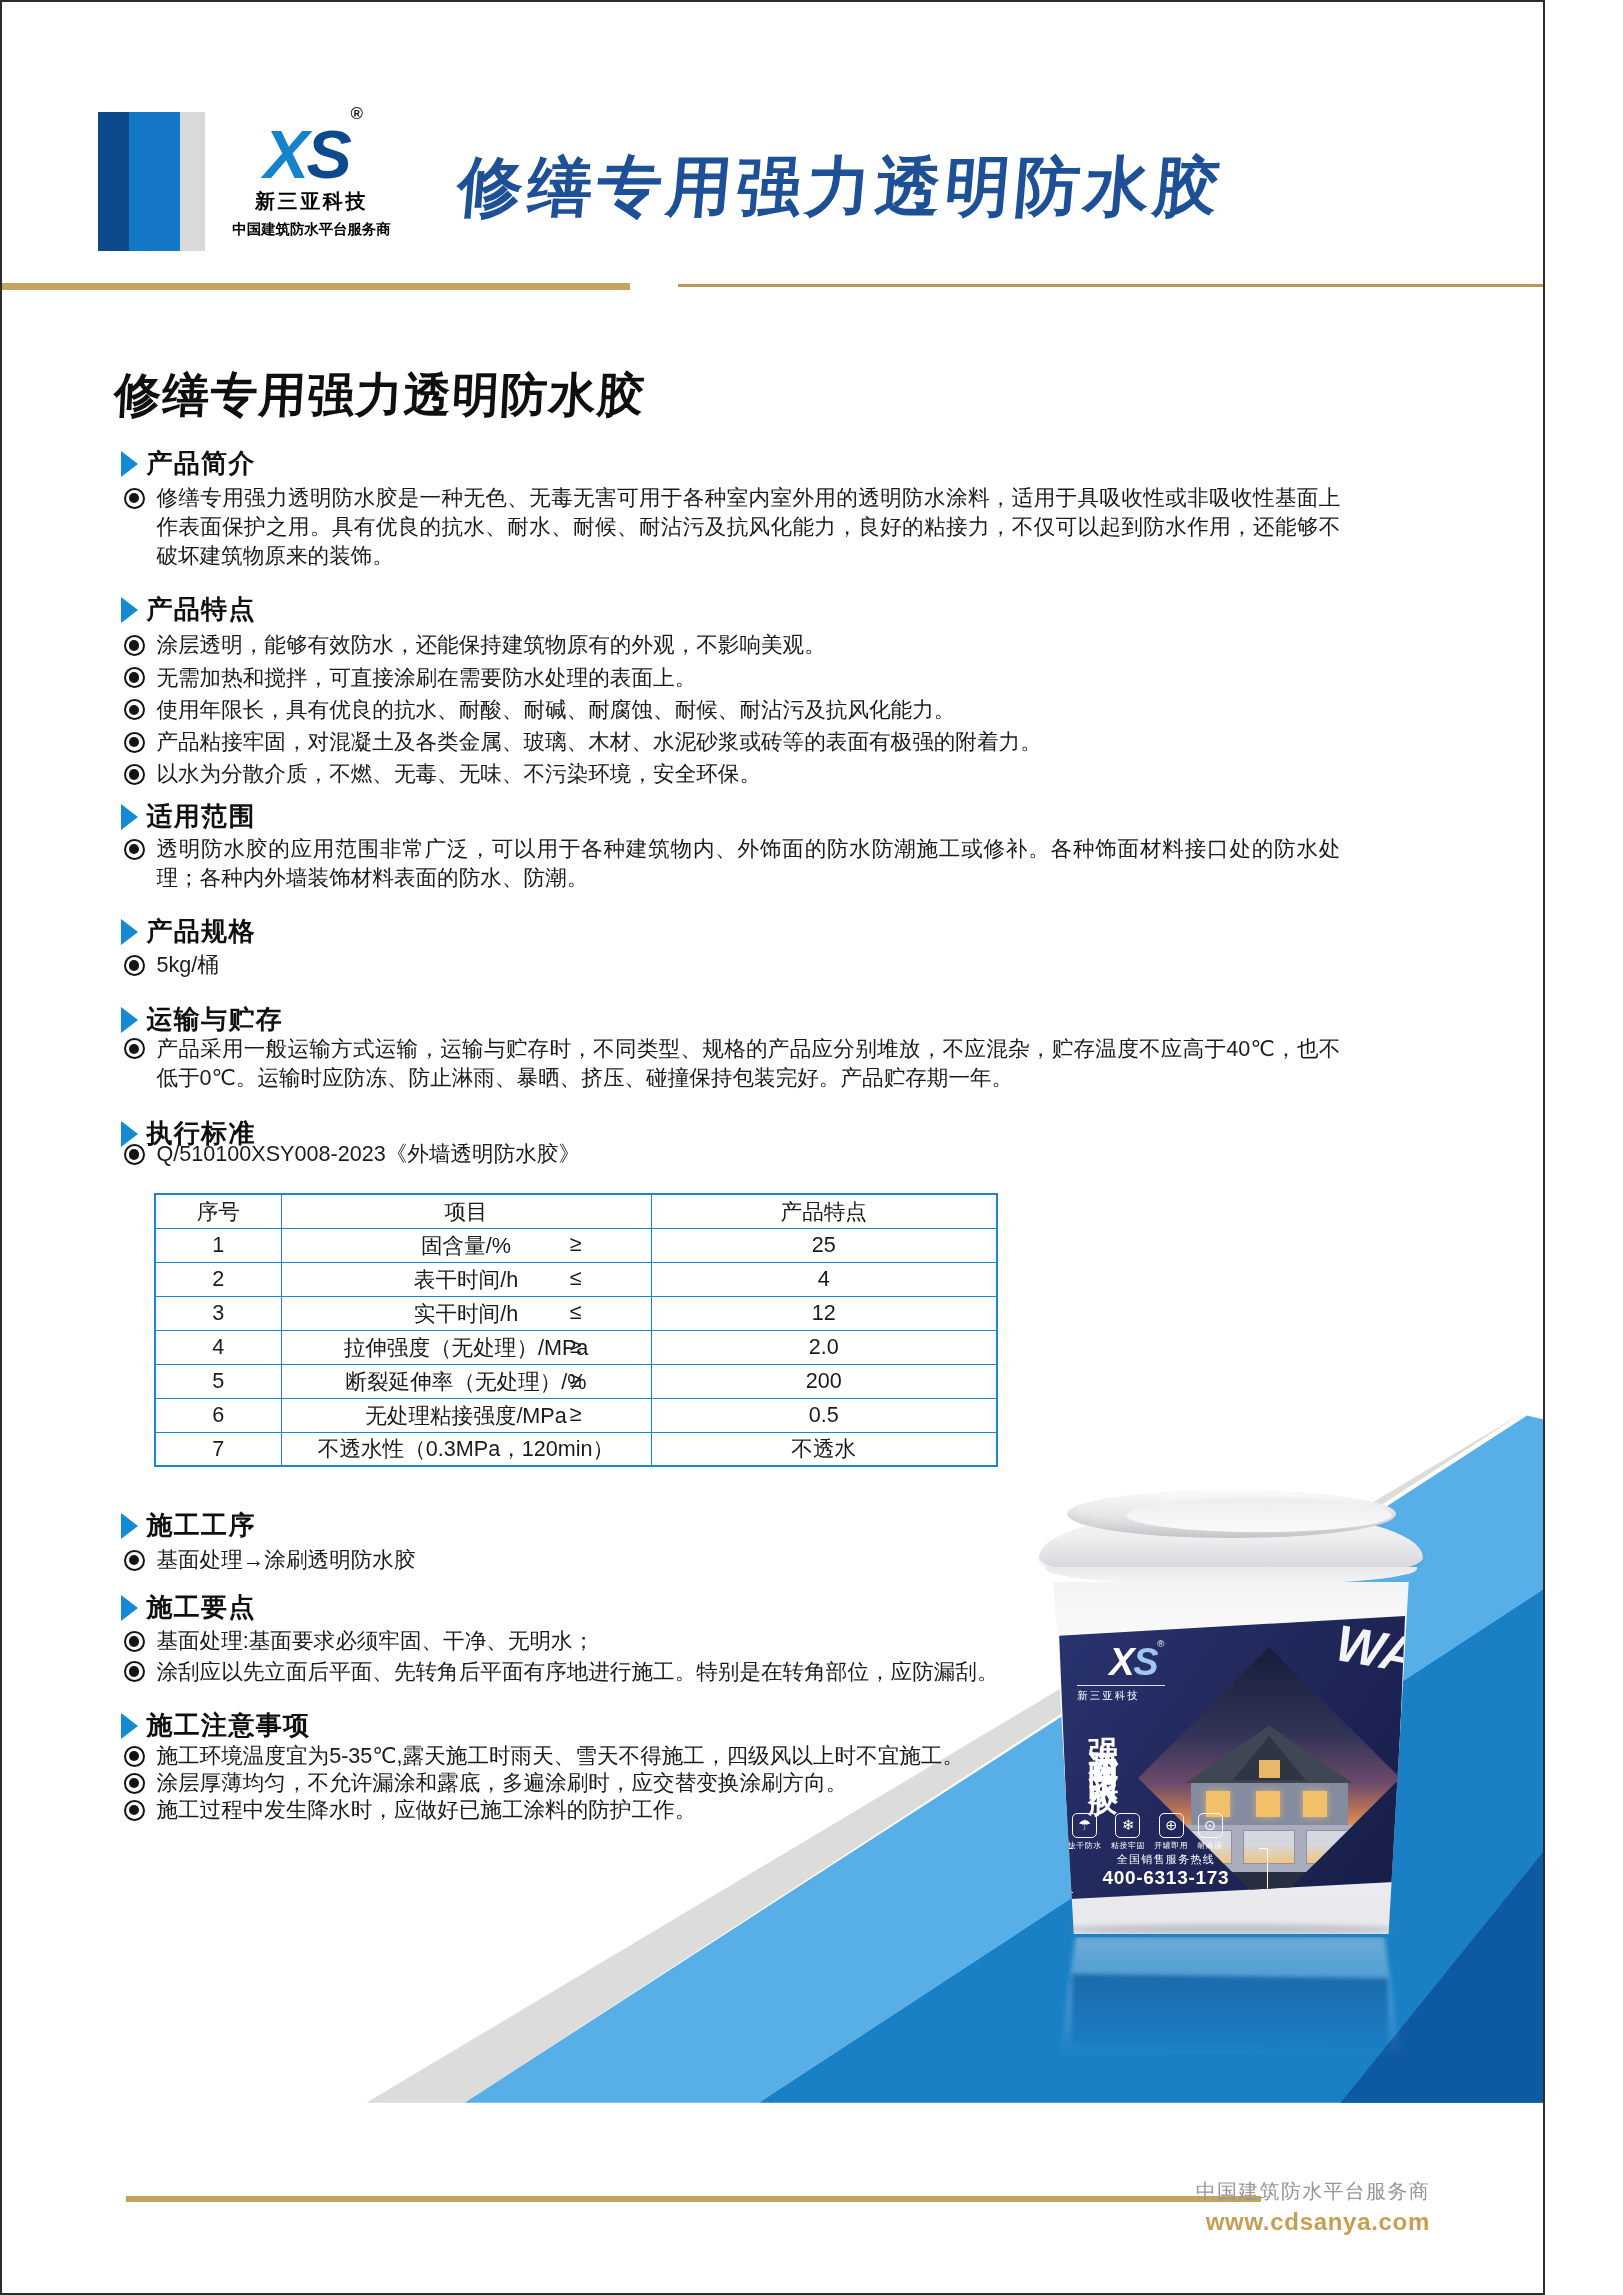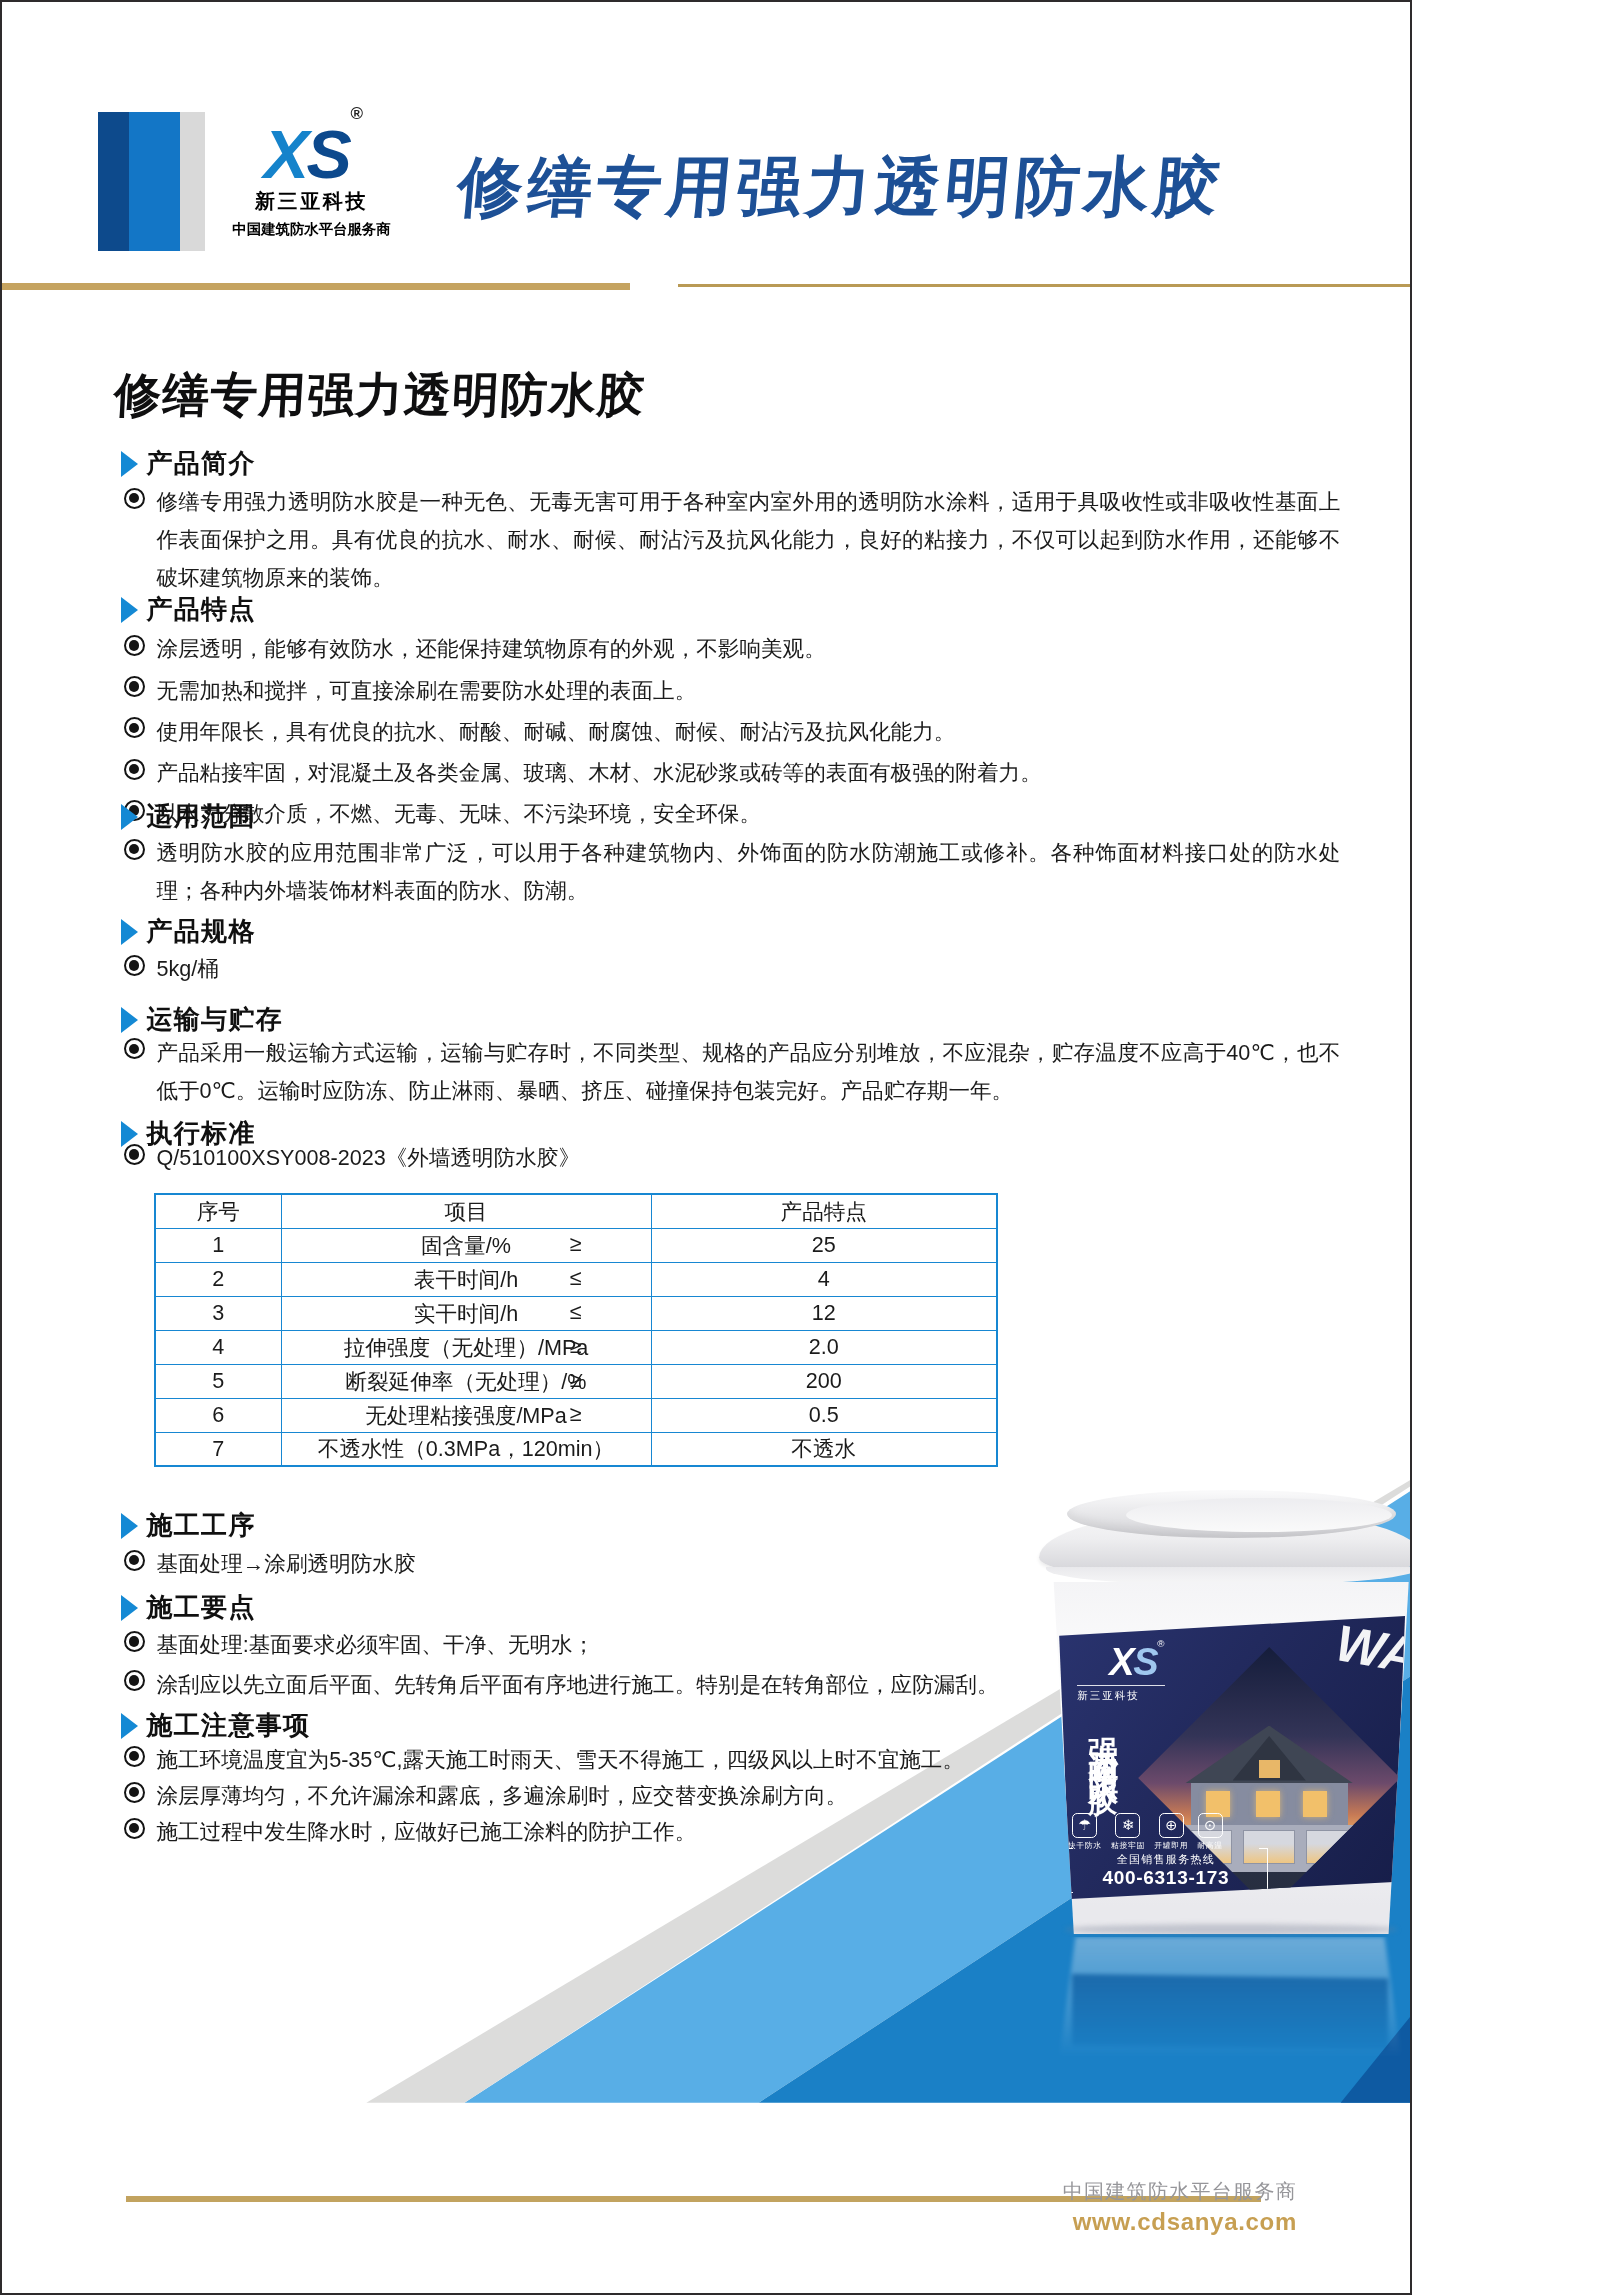--- a/index.html
+++ b/index.html
@@ -1,18 +1,18 @@
 <!DOCTYPE html>
 <html style="font-size:10.5px"><head>
 <meta charset="utf-8">
 <style>
   * { margin:0; padding:0; box-sizing:border-box; }
   html,body { background:#ffffff; }
   body { font-family:"Liberation Sans","DejaVu Sans",sans-serif; }
-  #page { position:relative; width:1412px; height:2295px; background:#fff; overflow:hidden; }
+  #page { position:relative; width:1545px; height:2295px; background:#fff; overflow:hidden; }
   .page-border { position:absolute; inset:0; border:2px solid #2e2b2c; z-index:40; pointer-events:none; }
 
   
   .hbar { position:absolute; top:112px; height:139px; }
   .hbar1 { left:98px; width:31px; background:#0d4a8c; }
   .hbar2 { left:129px; width:51px; background:#1376c6; }
   .hbar3 { left:180px; width:25px; background:#d9d9d9; }
   .logo-block { position:absolute; left:230px; top:122px; width:163px; text-align:center; }
   .logo-xs { font-size:68px; font-weight:900; font-style:italic; line-height:65px; letter-spacing:-2.6px; }
   .logo-xs .x { color:#1583cb; }
@@ -24,21 +24,21 @@
   .gold-thin  { position:absolute; left:678px; top:284px; width:946px; height:2.6px; background:#b99a55; }
 
   
   .main-heading { position:absolute; left:114px; top:364px; font-size:47px; font-weight:900; color:#0f0f10; letter-spacing:1.3px; transform:skewX(-3deg); white-space:nowrap; z-index:2; }
 
   
   .section { position:absolute; left:121px; width:1390px; z-index:2; }
   .sec-head { display:flex; align-items:center; }
   .arrow-icon { width:0; height:0; border-left:17px solid #1489d4; border-top:13.7px solid transparent; border-bottom:13.7px solid transparent; flex:0 0 auto; }
   .sec-title { font-size:26px; font-weight:800; color:#101010; margin-left:8.5px; letter-spacing:1.3px; }
-  .item { display:flex; align-items:flex-start; font-size:21.6px; color:#1b1b1b; line-height:38px; }
+  .item { display:flex; align-items:flex-start; font-size:21.6px; color:#1b1b1b; line-height:29px; }
   .bullet-icon { flex:0 0 auto; width:21px; height:21px; border:2.6px solid #141414; border-radius:50%; position:relative; margin:4.6px 11.8px 0 2.6px; }
   .bullet-icon::after { content:""; position:absolute; inset:3.3px; background:#141414; border-radius:50%; }
   .item-text { width:1184px; }
   .just { text-align:justify; }
   #sec-intro { top:446px; } #sec-intro .item { margin-top:2px; }
   #sec-features { top:592px; }
   #sec-features .item { margin-top:3.3px; } #sec-features .item:first-of-type { margin-top:-2.6px; }
   #sec-scope { top:799px; } #sec-scope .item { margin-top:0px; }
   #sec-spec { top:914px; } #sec-spec .item { margin-top:1.3px; }
   #sec-transport { top:1002px; } #sec-transport .item { margin-top:-3.3px; }

